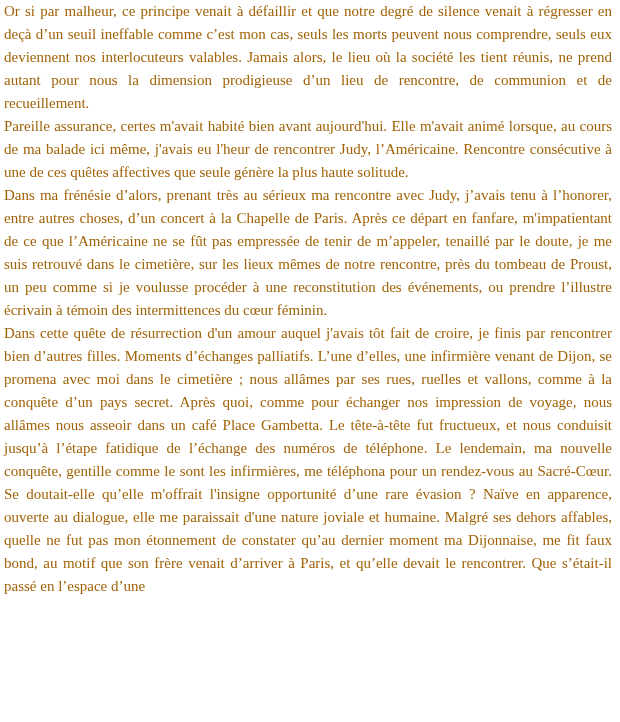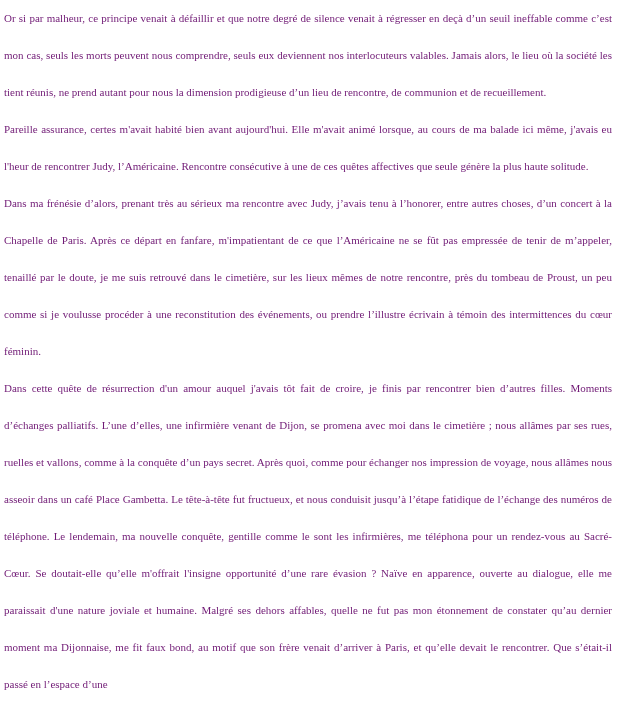--- a/index.html
+++ b/index.html
@@ -9,23 +9,23 @@
   }
   .page {
     position: relative;
     width: 620px;
     height: 722px;
     background: #ffffff;
     overflow: hidden;
     box-sizing: border-box;
     padding: 0 8px 0 4px;
     font-family: "Liberation Serif", "DejaVu Serif", serif;
-    font-size: 11px;
-    line-height: 37px;
-    color: #701a75;
+    font-size: 15px;
+    line-height: 23px;
+    color: #a16207;
     text-align: justify;
   }
   .page p {
     margin: 0;
     padding: 0;
     text-align: justify;
     text-justify: inter-word;
   }
 </style>
 </head>

